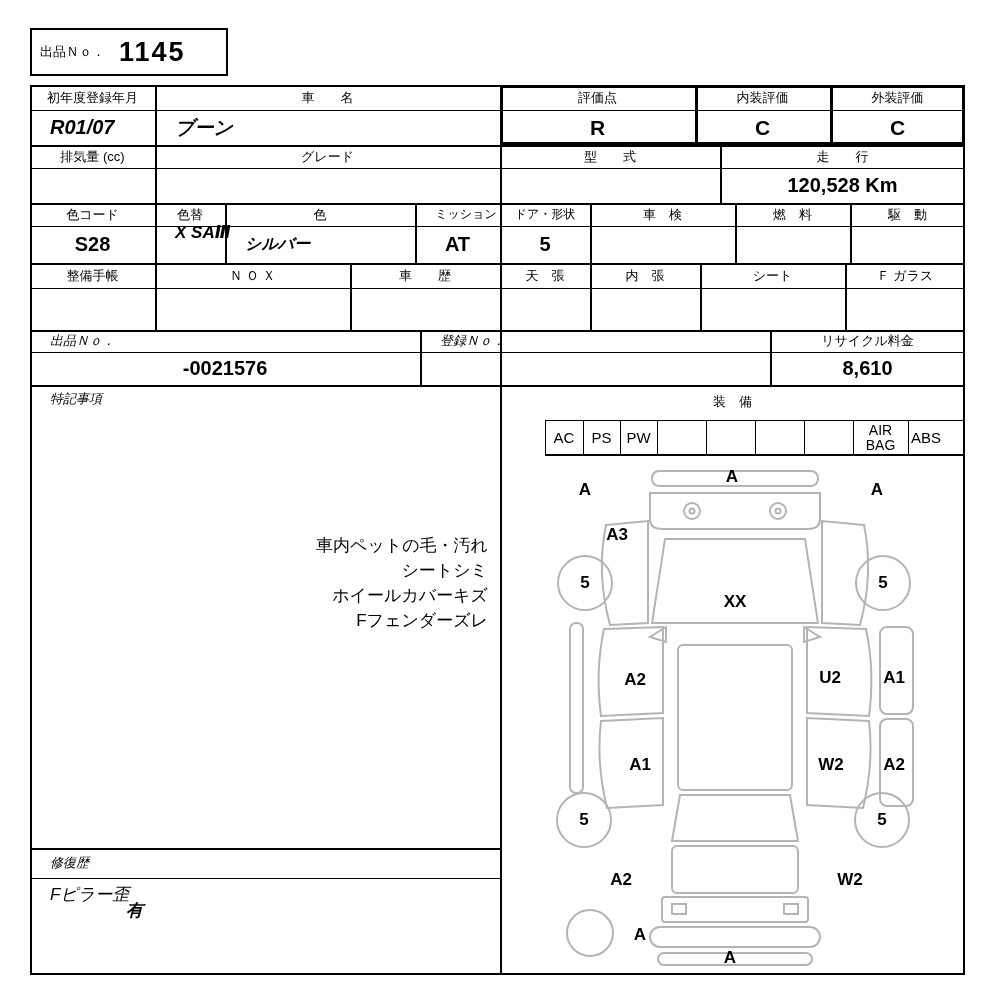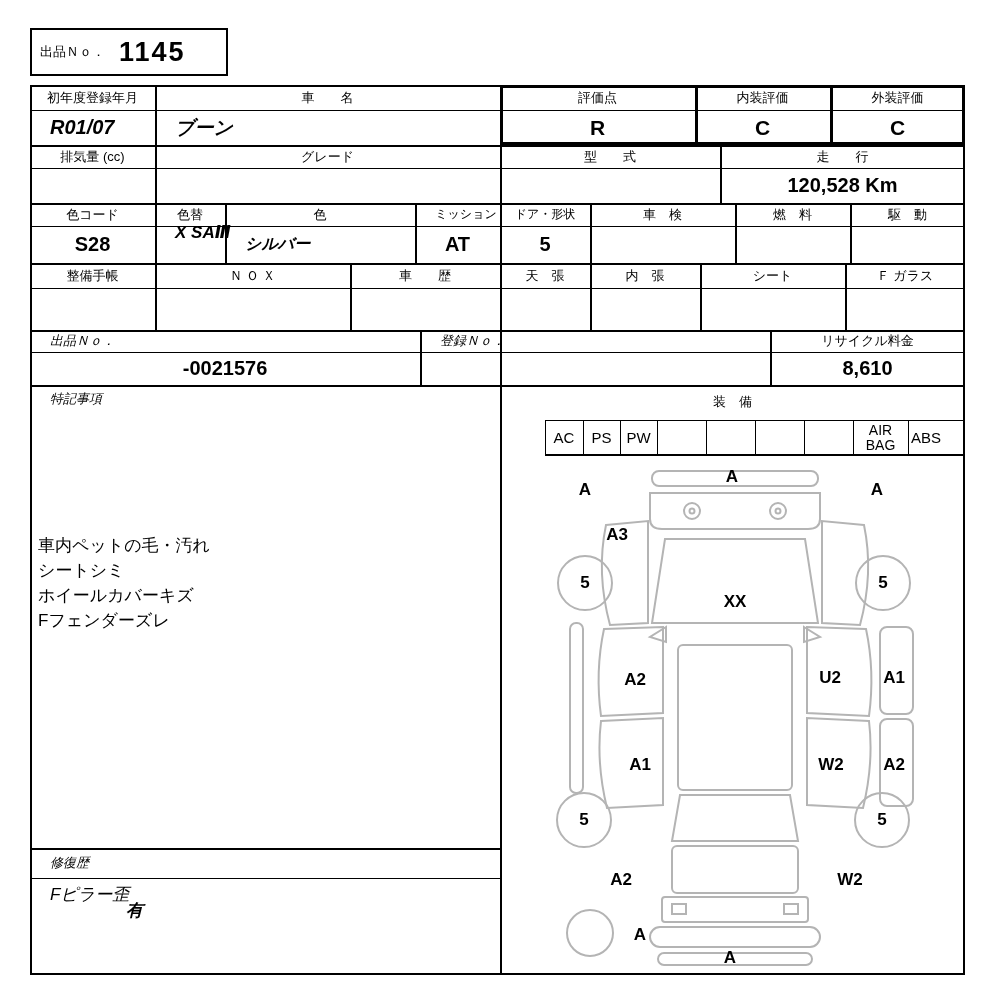--- a/index.html
+++ b/index.html
@@ -16,21 +16,21 @@
   .val.big { font-size: 21px; }
   .val.md { font-size: 17px; margin-top: 47px; }
   .lot-box { position: absolute; left: 30px; top: 28px; width: 198px; height: 48px;
     border: 2px solid #000; display: flex; align-items: center; padding-left: 8px; background: #fff; }
   .lot-label { font-size: 13px; }
   .lot-number { font-size: 27px; font-weight: bold; margin-left: 14px; letter-spacing: 2px; }
   .table-border { position: absolute; left: 30px; top: 85px; width: 935px; height: 890px;
     border: 2px solid #000; pointer-events: none; }
   .eval-border { position: absolute; left: 500px; top: 85px; width: 465px; height: 60px;
     border: 3px solid #000; pointer-events: none; }
-  .notes-block { position: absolute; left: 38px; top: 533px; width: 450px; }
+  .notes-block { position: absolute; left: 38px; top: 533px; width: 450px; text-align: right; }
   .notes-line { font-size: 17px; line-height: 25px; }
   .equip-cell { font-size: 15px; font-weight: normal; }
   .equip-cell.wrap { white-space: normal; font-size: 14px; line-height: 15px; text-align: center; }
   .diagram { position: absolute; left: 500px; top: 455px; width: 465px; height: 520px; }
   .diagram svg { position: absolute; left: 0; top: 0; }
   .mark { position: absolute; transform: translate(-50%, -50%); font-weight: bold;
     font-size: 17px; color: #000; white-space: nowrap; }
 </style>
 </head>
 <body>

